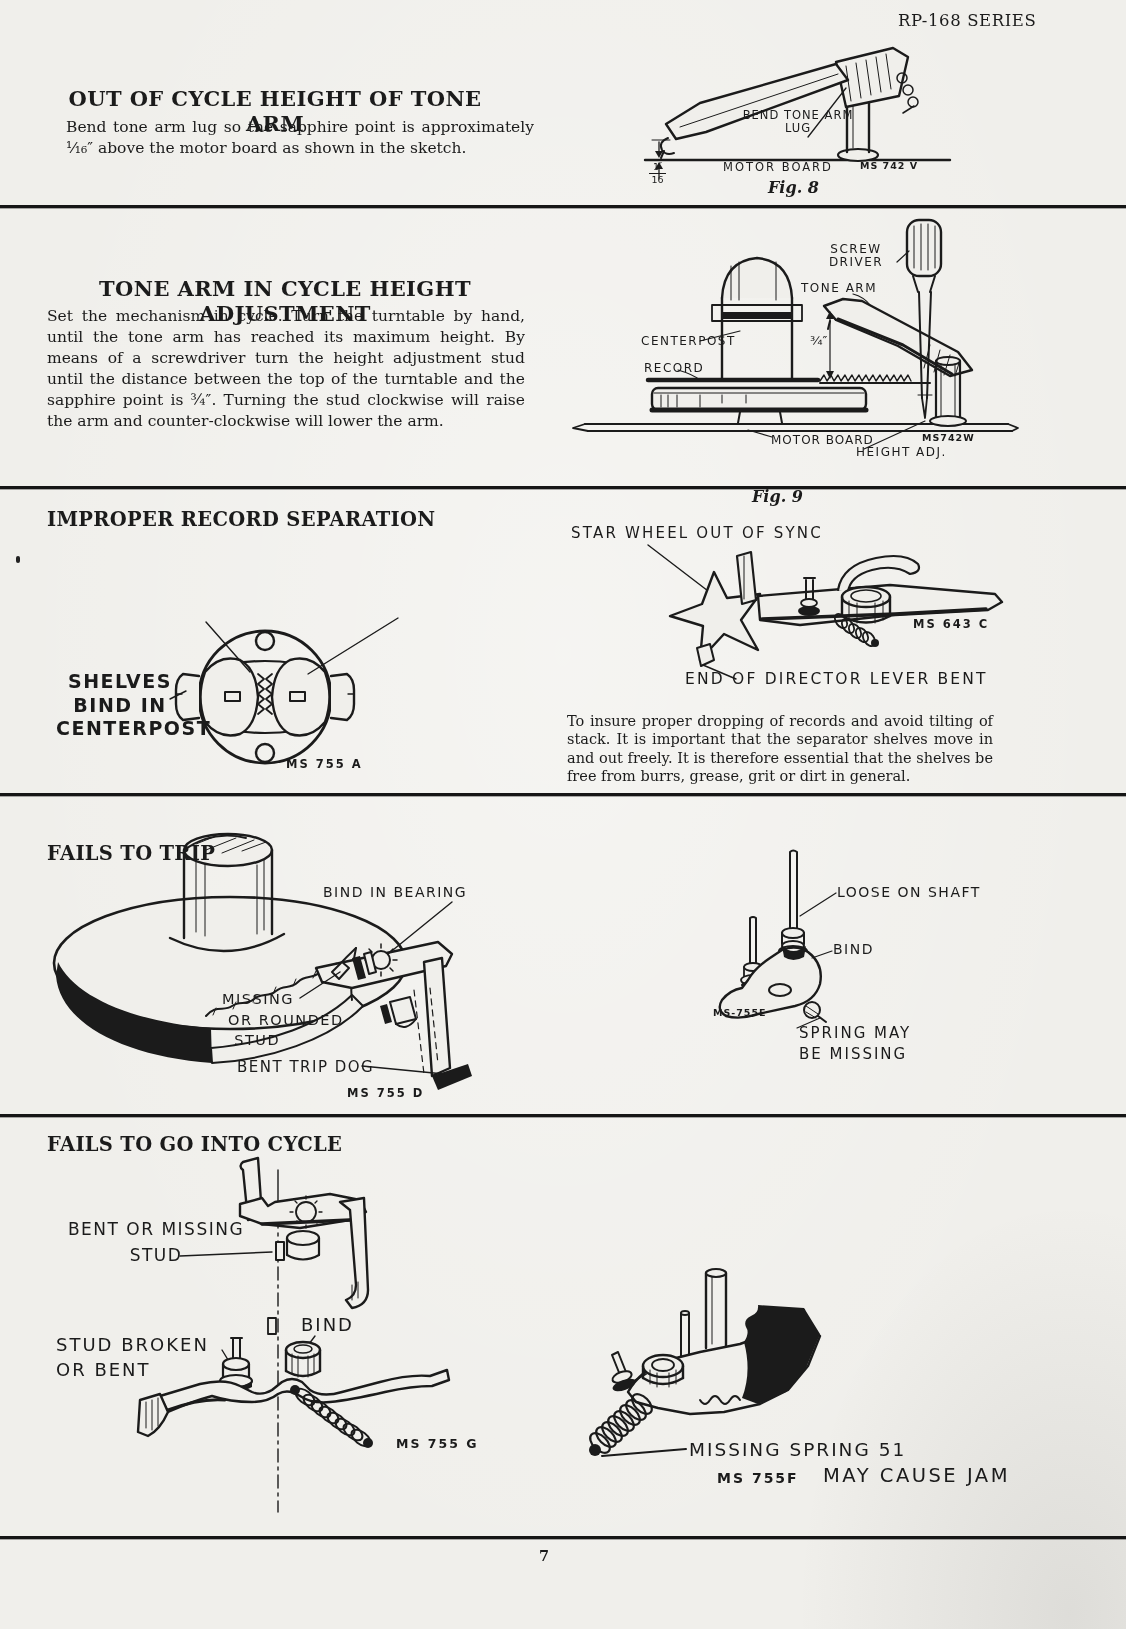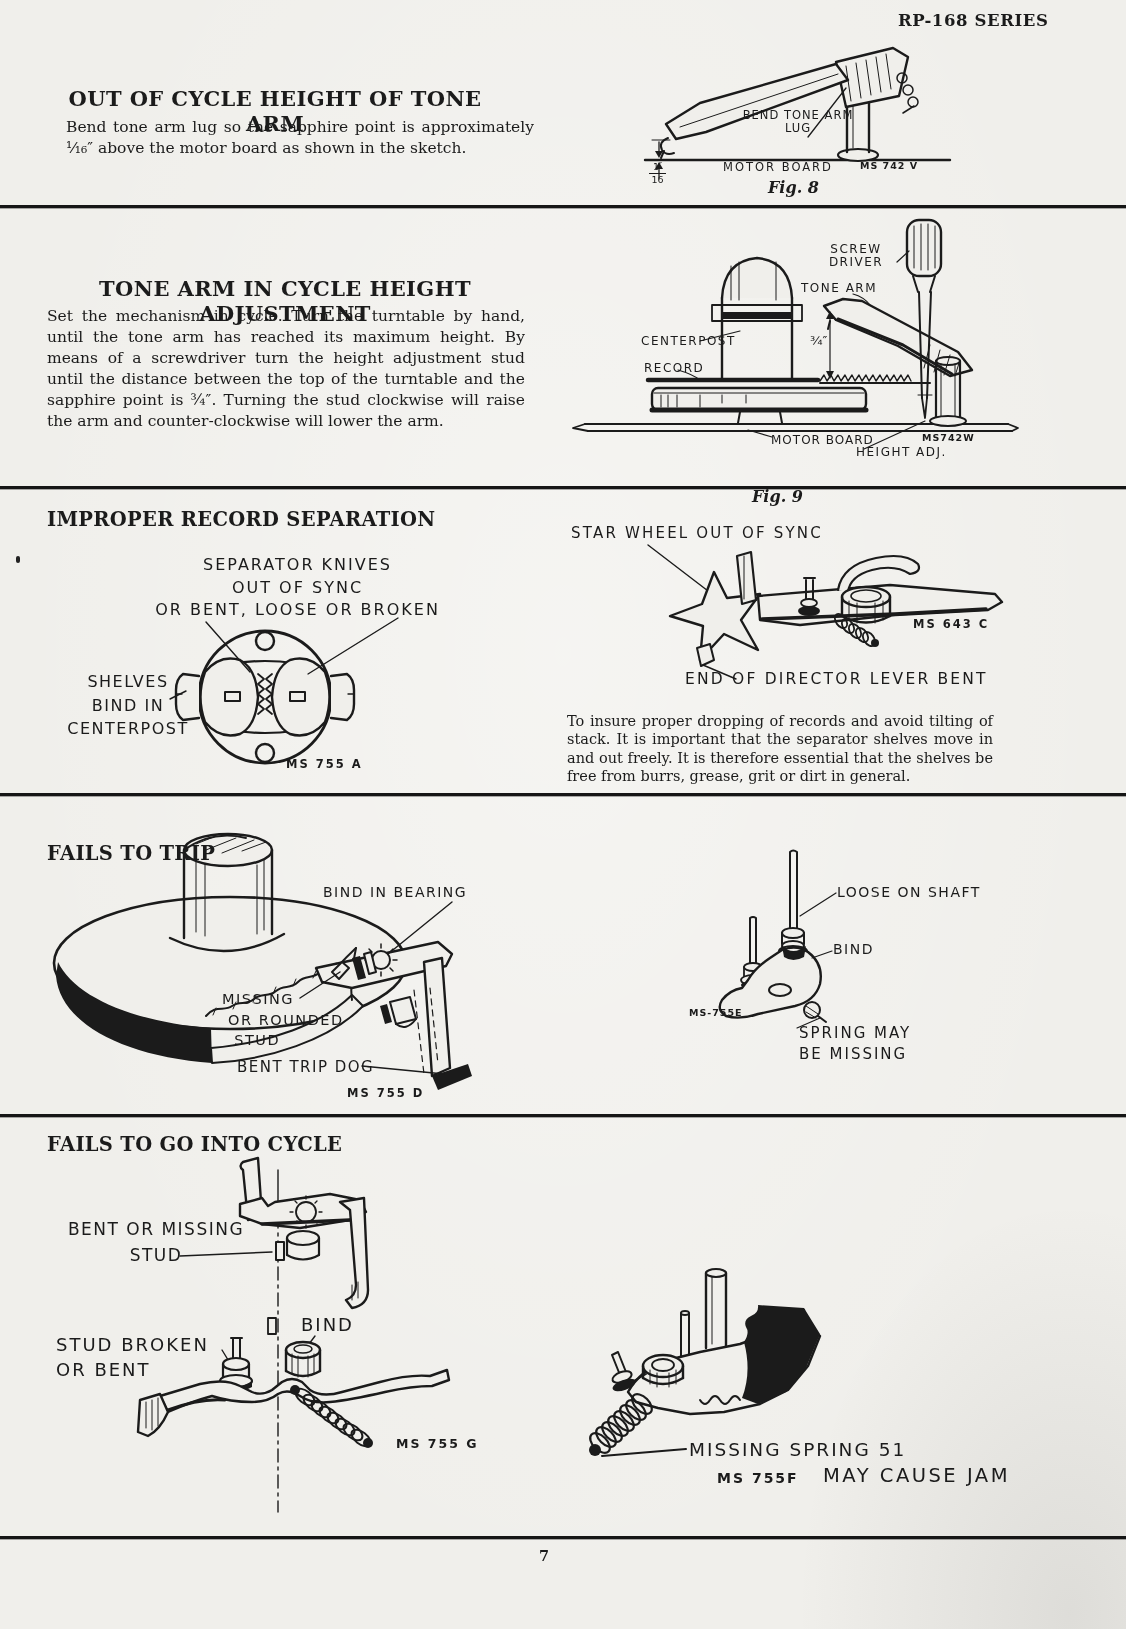--- a/index.html
+++ b/index.html
@@ -24,21 +24,21 @@
   .h1{font-family:"DejaVu Serif",serif;font-weight:bold;font-size:21px;letter-spacing:.4px;text-align:center;}
   .h2{font-family:"DejaVu Serif",serif;font-weight:bold;font-size:19.5px;letter-spacing:.3px;}
   .body{font-family:"DejaVu Serif",serif;font-size:15.5px;line-height:21px;text-align:justify;}
   .body.sm{font-size:14.5px;line-height:18.4px;}
   .lbl{font-family:"DejaVu Sans",sans-serif;color:var(--ink);letter-spacing:1.5px;font-size:13px;white-space:pre-line;}
   .ctr{text-align:center;}
   .rt{text-align:center;}
   .keepsp{white-space:pre;}
   .pn{font-family:"DejaVu Sans",sans-serif;font-weight:bold;letter-spacing:1.5px;font-size:11px;color:var(--ink);white-space:nowrap;}
   .fig{font-family:"DejaVu Serif",serif;font-weight:bold;font-style:italic;font-size:16px;}
-  .series{font-family:"DejaVu Serif",serif;font-weight:bold;font-size:16.5px;letter-spacing:.6px;}
+  .series{font-family:"DejaVu Serif",serif;font-weight:normal;font-size:16.5px;letter-spacing:.6px;}
   .pagenum{font-family:"DejaVu Serif",serif;font-weight:bold;font-size:14.5px;text-align:center;}
   .frac{position:absolute;font-family:"DejaVu Sans",sans-serif;font-size:9.5px;width:17px;text-align:center;line-height:10px;}
   .frac .fnum{display:block;border-bottom:1.2px solid var(--ink);padding-bottom:1px;}
   .frac .funit{font-size:8px;vertical-align:top;}
   .frac .fden{display:block;padding-top:1px;}
   svg.art{position:absolute;left:0;top:0;width:1126px;height:1629px;pointer-events:none;}
   svg.art *{vector-effect:non-scaling-stroke;}
   .speck{position:absolute;background:#222;border-radius:50%;}
 </style>
 </head>
@@ -313,45 +313,42 @@
   <div class="abs lbl" style="left:644px;top:361px;font-size:12px;">RECORD</div>
   <div class="abs lbl" style="left:810px;top:333px;font-size:13px;letter-spacing:0;">¾″</div>
   <div class="abs lbl" style="left:771px;top:433px;font-size:12px;letter-spacing:1px;">MOTOR BOARD</div>
   <div class="abs lbl" style="left:856px;top:445px;font-size:12px;">HEIGHT ADJ.</div>
   <div class="abs pn" style="left:922px;top:432px;font-size:9.5px;letter-spacing:1px;">MS742W</div>
   <div class="abs fig" style="left:752px;top:451px;margin-top:36px;">Fig. 9</div>
 
   <div class="rule" style="top:486px;"></div>
 
   <div class="abs h2" style="left:47px;top:508px;">IMPROPER RECORD SEPARATION</div>
-  <div class="abs lbl ctr" style="left:125px;top:554px;width:345px;font-size:16px;letter-spacing:2px;line-height:22.5px;">SEPARATOR KNIVES
-OUT OF SYNC
-OR BENT, LOOSE OR BROKEN</div>
-  <div class="abs lbl ctr" style="left:64px;top:670px;width:128px;font-size:16px;line-height:23.5px;">SHELVES
+  <div class="abs lbl ctr" style="left:56px;top:670px;width:128px;font-size:19px;line-height:23.5px;font-weight:bold;">SHELVES
 BIND IN
 CENTERPOST</div>
   <div class="abs pn" style="left:286px;top:757px;font-size:11.5px;letter-spacing:2px;">MS 755 A</div>
   <div class="abs lbl" style="left:571px;top:524px;font-size:15px;letter-spacing:2.2px;">STAR WHEEL OUT OF SYNC</div>
   <div class="abs pn" style="left:913px;top:617px;font-size:11.5px;letter-spacing:2px;">MS 643 C</div>
   <div class="abs lbl" style="left:685px;top:670px;font-size:15.5px;letter-spacing:2.2px;">END OF DIRECTOR LEVER BENT</div>
   <div class="abs body sm" style="left:567px;top:712px;width:426px;">To insure proper dropping of records and avoid tilting of stack. It is important that the separator shelves move in and out freely. It is therefore essential that the shelves be free from burrs, grease, grit or dirt in general.</div>
   <div class="speck" style="left:16px;top:556px;width:4px;height:7px;border-radius:2px;"></div>
 
   <div class="rule" style="top:793px;"></div>
 
   <div class="abs h2" style="left:47px;top:810px;margin-top:32px;">FAILS TO TRIP</div>
   <div class="abs lbl" style="left:323px;top:884px;font-size:14px;">BIND IN BEARING</div>
   <div class="abs lbl keepsp" style="left:222px;top:989px;font-size:14.5px;line-height:20.5px;">MISSING
  OR ROUNDED
   STUD</div>
   <div class="abs lbl" style="left:237px;top:1058px;font-size:15px;">BENT TRIP DOG</div>
   <div class="abs pn" style="left:347px;top:1086px;font-size:11.5px;letter-spacing:2px;">MS 755 D</div>
   <div class="abs lbl" style="left:837px;top:884px;font-size:14px;">LOOSE ON SHAFT</div>
   <div class="abs lbl" style="left:833px;top:941px;font-size:14px;">BIND</div>
-  <div class="abs pn" style="left:689px;top:1007px;font-size:9.5px;letter-spacing:1px;">MS-755E</div>
+  <div class="abs pn" style="left:713px;top:1007px;font-size:9.5px;letter-spacing:1px;">MS-755E</div>
   <div class="abs lbl" style="left:799px;top:1023px;font-size:15px;letter-spacing:2px;line-height:21px;">SPRING MAY
 BE MISSING</div>
 
   <div class="rule" style="top:1114px;"></div>
 
   <div class="abs h2" style="left:47px;top:1133px;">FAILS TO GO INTO CYCLE</div>
   <div class="abs lbl ctr" style="left:57px;top:1216px;width:198px;font-size:17px;line-height:26px;">BENT OR MISSING
 STUD</div>
   <div class="abs lbl" style="left:301px;top:1314px;font-size:18px;letter-spacing:2px;">BIND</div>
   <div class="abs lbl" style="left:56px;top:1332px;font-size:18px;letter-spacing:2px;line-height:25px;">STUD BROKEN

